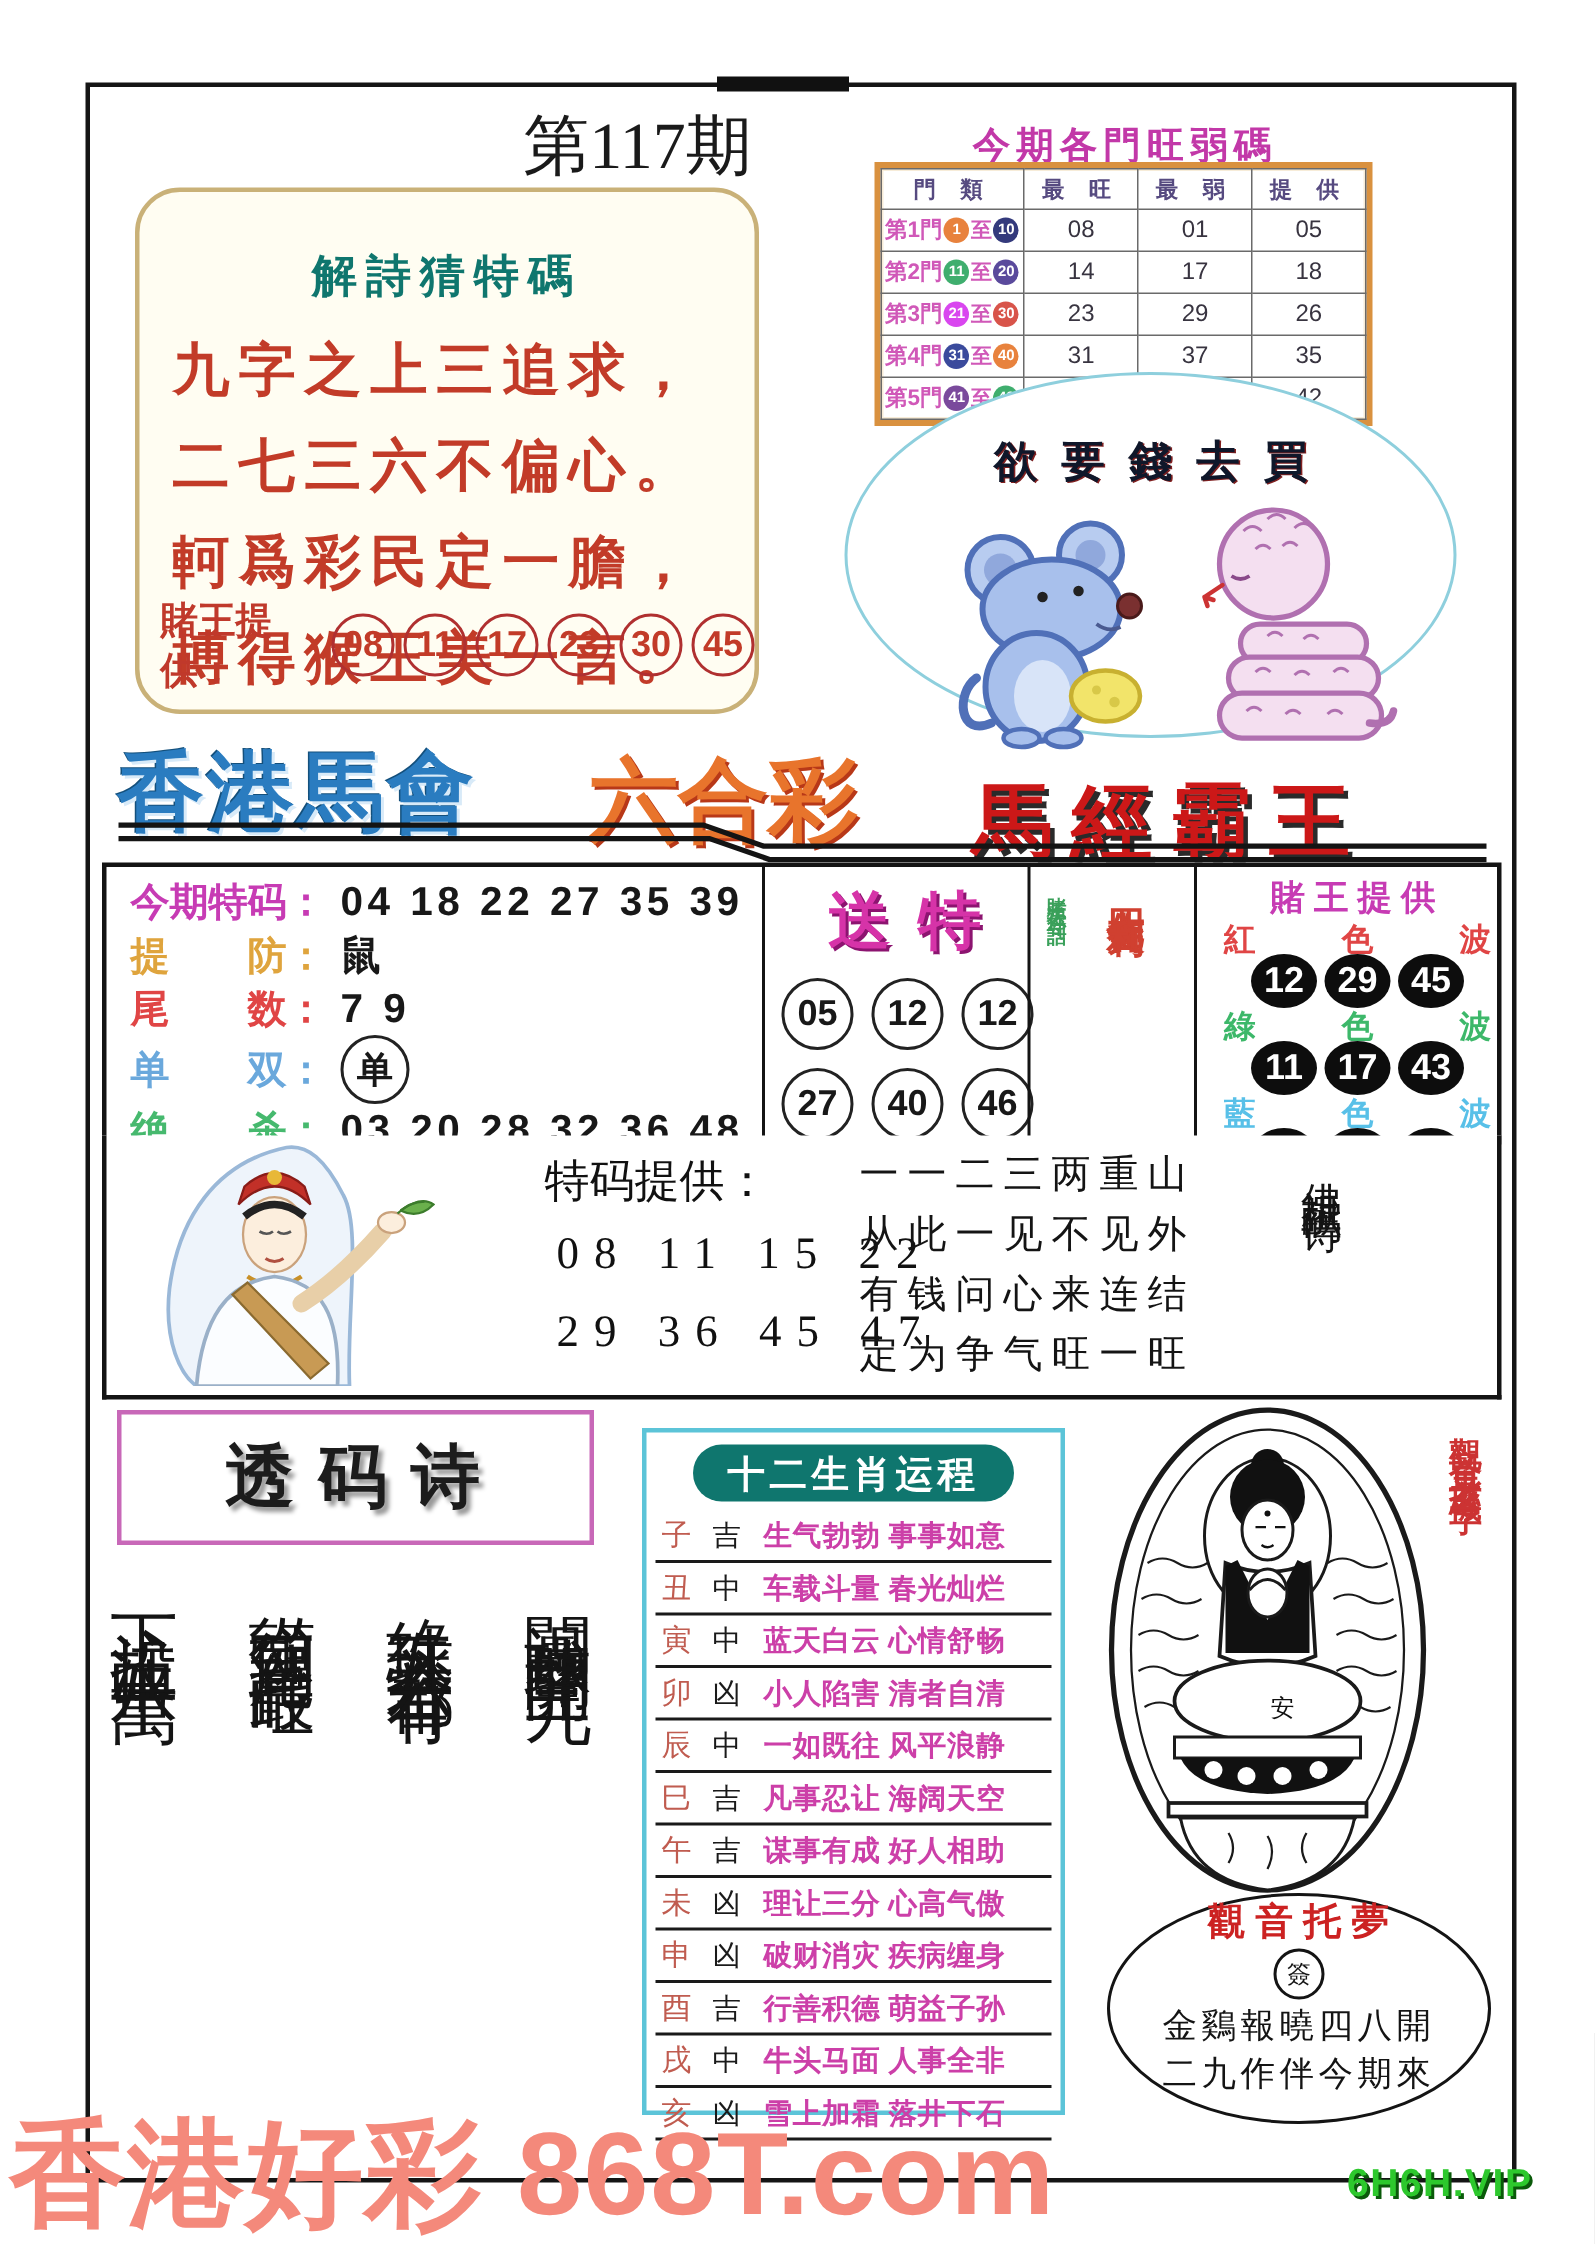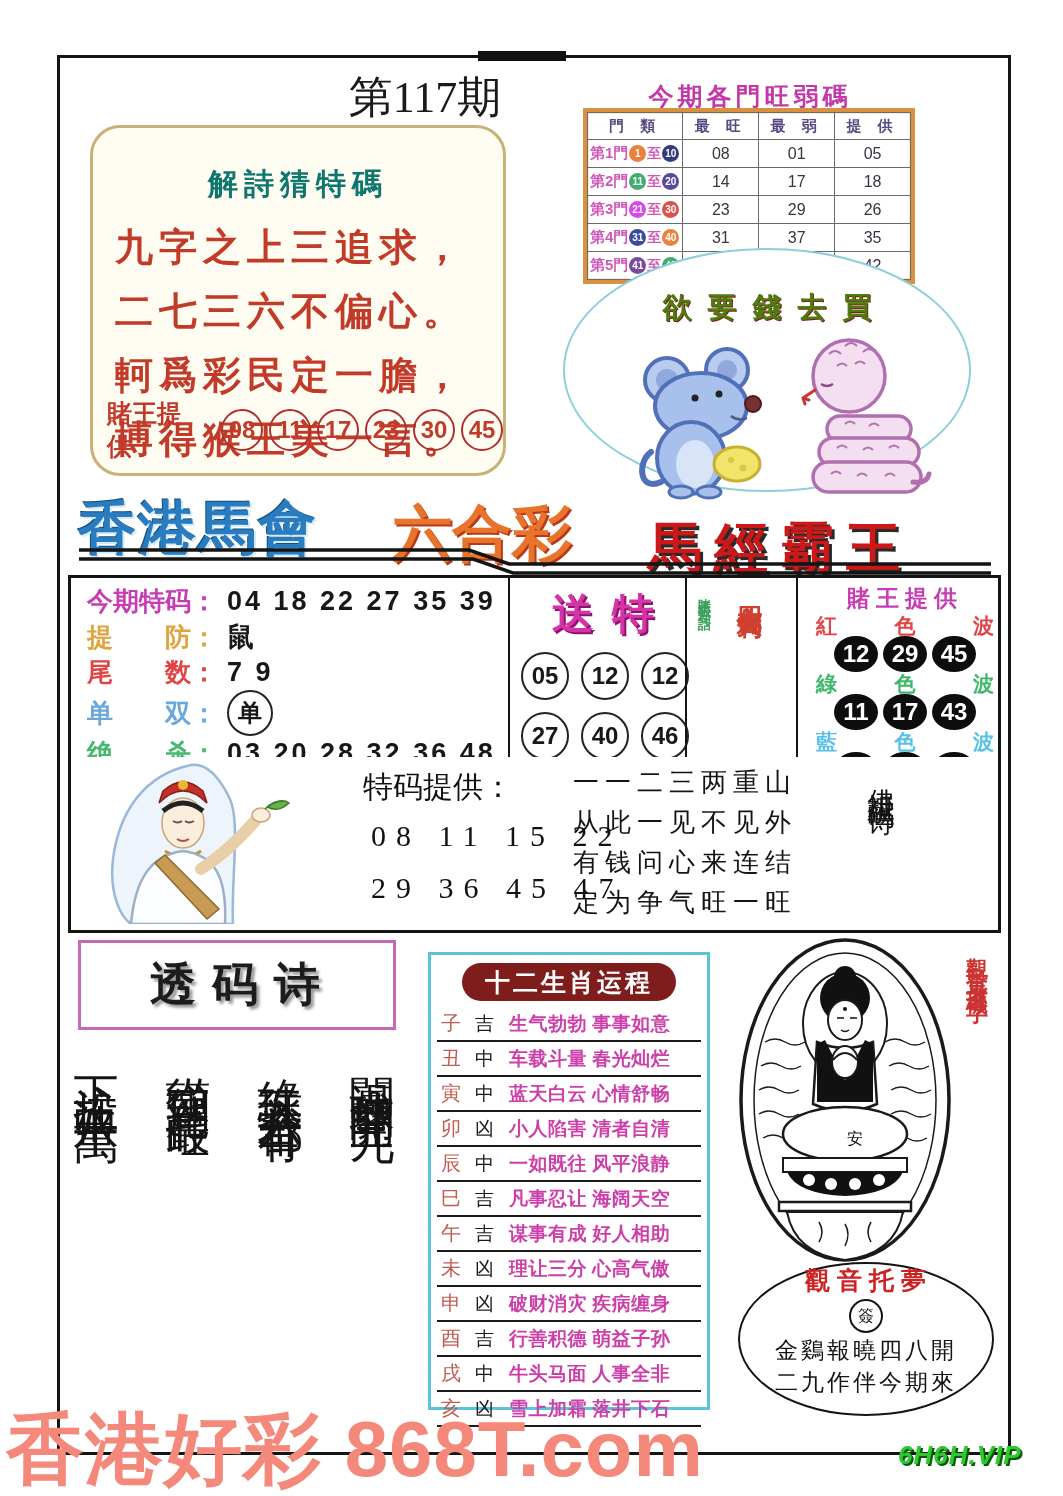--- a/index.html
+++ b/index.html
@@ -39,21 +39,21 @@
   .gate{white-space:nowrap;}
   .gate-name{color:#d058b8;font-size:15px;font-weight:bold;}
   .mini-ball{display:inline-flex;align-items:center;justify-content:center;width:17px;height:17px;
              border-radius:50%;color:#fff;font-size:10px;font-weight:bold;margin:0 1px;vertical-align:middle;}
   .zhi{color:#d058b8;font-size:14px;font-weight:bold;}
   .val{font-size:16px;color:#383440;width:72px;height:25px;}
 
   
   #oval-card{left:563px;top:248px;width:404px;height:240px;border:2.5px solid #8ecfdd;
              border-radius:50%;background:#fff;}
-  #oval-text{margin-top:38px;text-align:center;font-size:29px;font-weight:bold;color:#4d7c0f;
+  #oval-text{margin-top:38px;text-align:center;font-size:29px;font-weight:bold;color:#0f172a;
              letter-spacing:16px;text-shadow:1px 1px 0 #802020;font-family:"Liberation Serif",serif;
              padding-left:16px;}
   #mouse-svg{position:absolute;left:70px;top:92px;}
   #snake-svg{position:absolute;left:228px;top:82px;}
 
   
   #mast-club{left:78px;top:490px;font-size:58px;font-weight:bold;color:#2a7cc0;
              font-family:"Liberation Serif",serif;letter-spacing:2px;
              text-shadow:2px 2px 0 #d8eaf8,-1px -1px 0 #14507c;}
   #mast-lottery{left:392px;top:494px;font-size:60px;font-weight:bold;color:#e8742c;
@@ -121,21 +121,21 @@
   #touma-title{font-size:46px;font-weight:bold;color:#1c1c1c;letter-spacing:16px;padding-left:12px;
             font-family:"Liberation Serif",serif;text-shadow:3px 3px 3px #999;}
   #touma-columns{left:66px;top:1042px;width:336px;height:375px;display:flex;flex-direction:row-reverse;
             justify-content:space-between;}
   .touma-col{writing-mode:vertical-rl;text-orientation:upright;font-size:45px;color:#141414;
             letter-spacing:7px;font-family:"Liberation Serif",serif;}
 
   
   #zodiac-box{left:428px;top:952px;width:282px;height:458px;border:3px solid #5cc4d8;background:#fff;
             box-sizing:border-box;}
-  #zodiac-title{width:214px;height:38px;margin:8px auto 6px auto;background:#7f1d1d;border-radius:20px;
+  #zodiac-title{width:214px;height:38px;margin:8px auto 6px auto;background:#0f766e;border-radius:20px;
             color:#fff;font-size:25px;font-weight:bold;letter-spacing:3px;display:flex;
             align-items:center;justify-content:center;font-family:Liberation Mono, monospace;}
   #zodiac-rows{padding:0 6px;}
   .zodiac-row{display:flex;align-items:center;height:33px;border-bottom:2px solid #1a1a1a;
             padding:0 4px;gap:12px;}
   .z-sign{color:#c05c50;font-size:20px;font-family:"Liberation Serif",serif;width:22px;}
   .z-luck{color:#1a1a1a;font-size:19px;width:22px;}
   .z-phrase{color:#cc3fa8;font-size:19px;font-weight:bold;letter-spacing:0.5px;white-space:nowrap;
             font-family:"Liberation Serif",serif;}
 
@@ -150,21 +150,21 @@
             padding-left:6px;font-family:"Liberation Serif",serif;}
   #dream-seal{width:30px;height:30px;border:2px solid #141414;border-radius:50%;display:flex;
             align-items:center;justify-content:center;font-size:16px;color:#141414;margin:2px 0;
             font-family:"Liberation Serif",serif;}
   .dream-line{font-size:23px;color:#141414;letter-spacing:3px;line-height:32px;white-space:nowrap;
             font-family:"Liberation Serif",serif;}
 
   
   #footer-banner{left:6px;top:1398px;font-size:78px;font-weight:bold;color:#f4897b;z-index:40;
             white-space:nowrap;letter-spacing:1px;}
-  #site-watermark{left:898px;top:1440px;font-size:26px;font-weight:bold;font-style:italic;
+  #site-watermark{left:898px;top:1440px;font-size:26px;font-weight:bold;
             color:#2dc82d;z-index:41;text-shadow:2px 2px 0 #0a5a0a;letter-spacing:1px;}
 </style>
 </head>
 <body>
 
 <div id="page">
 
   <div class="abs" id="frame"></div>
   <div class="abs" id="frame-bar"></div>
 

